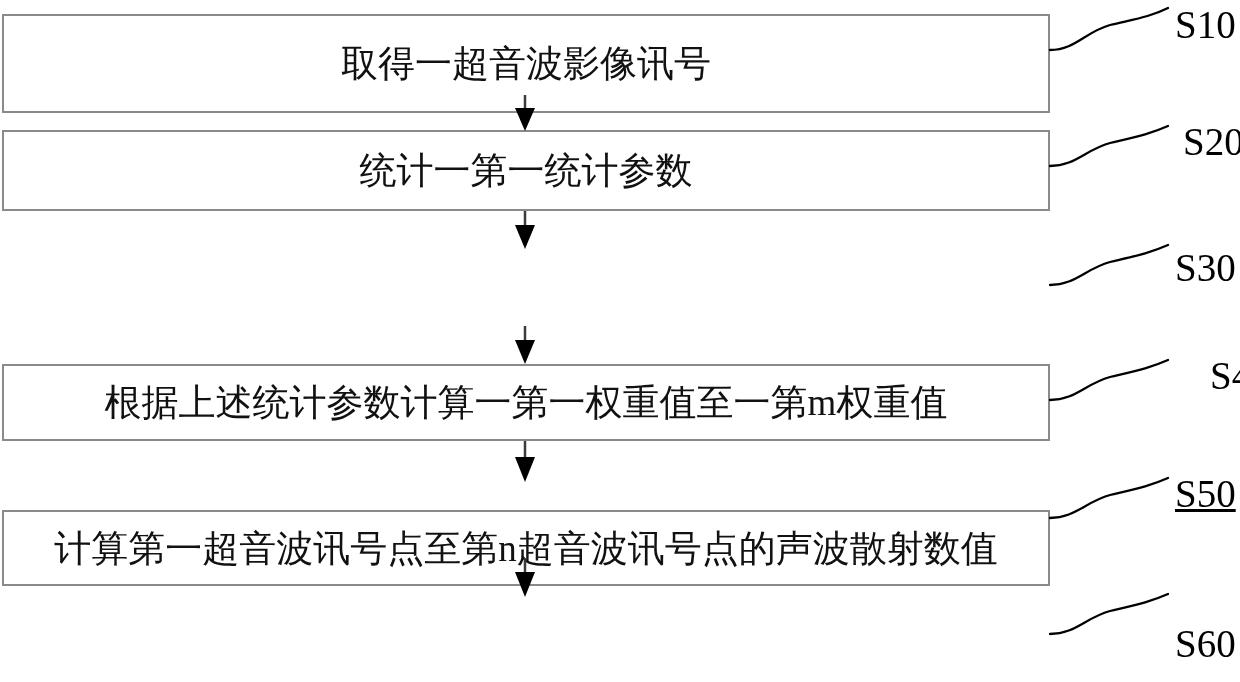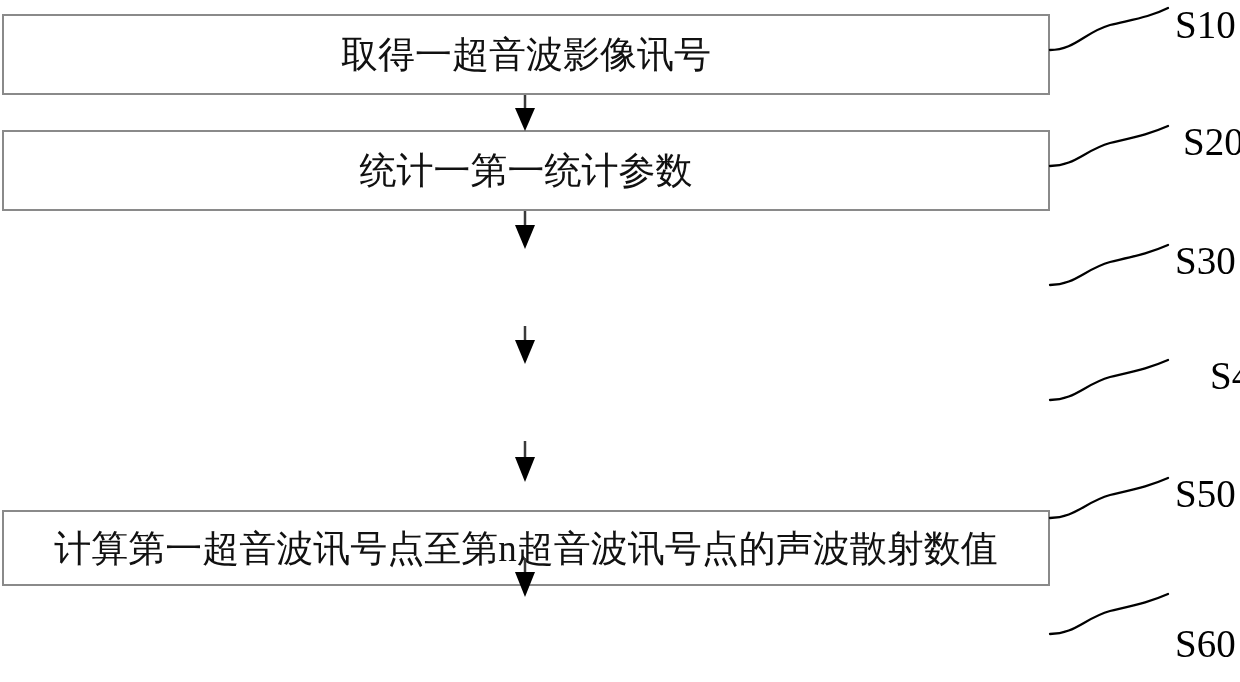--- a/index.html
+++ b/index.html
@@ -57,48 +57,51 @@
   .connector-svg {
     position: absolute;
     left: 0;
     top: 0;
     width: 1240px;
     height: 682px;
     pointer-events: none;
   }
 
   
-  .box-1 { top: 14px;  height: 81px; }
+  .box-1 { top: 14px;  height: 99px; }
   .box-2 { top: 130px; height: 81px; }
   .box-3 { top: 249px; height: 77px; }
   .box-4 { top: 364px; height: 77px; }
   .box-5 { top: 482px; height: 76px; margin-top: 28px; }
   .box-6 { top: 597px; height: 76px; }
 
   .tag-1 { left: 1175px; top: 5px; }
   .tag-2 { left: 1175px; top: 122px; margin-left: 8px; }
-  .tag-3 { left: 1175px; top: 241px; }
+  .tag-3 { left: 1175px; top: 248px; }
   .tag-4 { left: 1210px; top: 356px; }
-  .tag-5 { left: 1175px; top: 474px; }
+  .tag-5 { left: 1175px; top: 474px; text-decoration: underline; }
   .tag-6 { left: 1175px; top: 624px; }
 </style>
 </head>
 <body>
 
 <div id="flowchart">
 
   <div class="step-box box-1">
     <span class="step-label">取得一超音波影像讯号</span>
   </div>
 
   <div class="step-box box-2">
     <span class="step-label">统计一第一统计参数</span>
   </div>
 
 
+  <div class="step-box box-4">
+    <span class="step-label">根据上述统计参数计算一第一权重值至一第m权重值</span>
+  </div>
 
   <div class="step-box box-5">
     <span class="step-label">计算第一超音波讯号点至第n超音波讯号点的声波散射数值</span>
   </div>
 
 
   <svg class="connector-svg" viewBox="0 0 1240 682">
     <g>
       <line x1="525" y1="95" x2="525" y2="116" stroke="#3a3a3a" stroke-width="2.5"></line>
       <polygon points="515,108 535,108 525,131" fill="#000000"></polygon>

